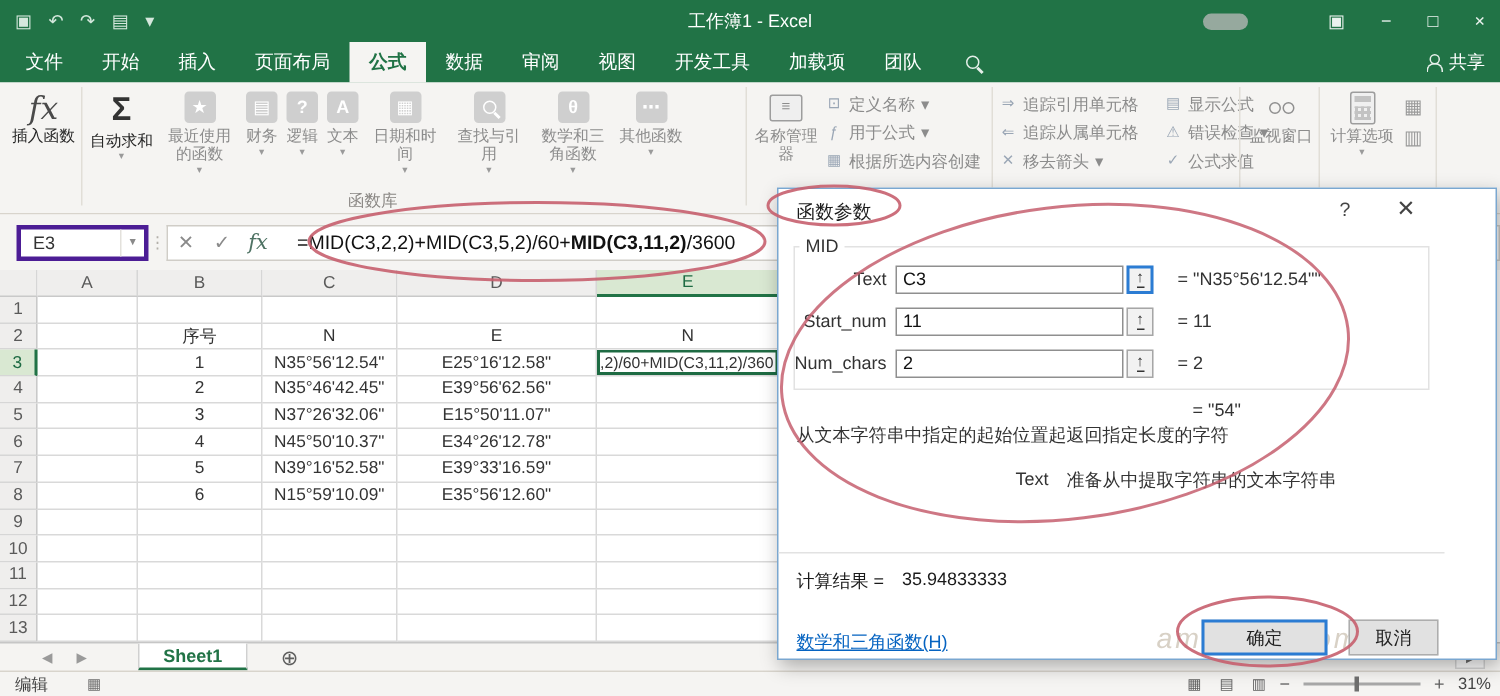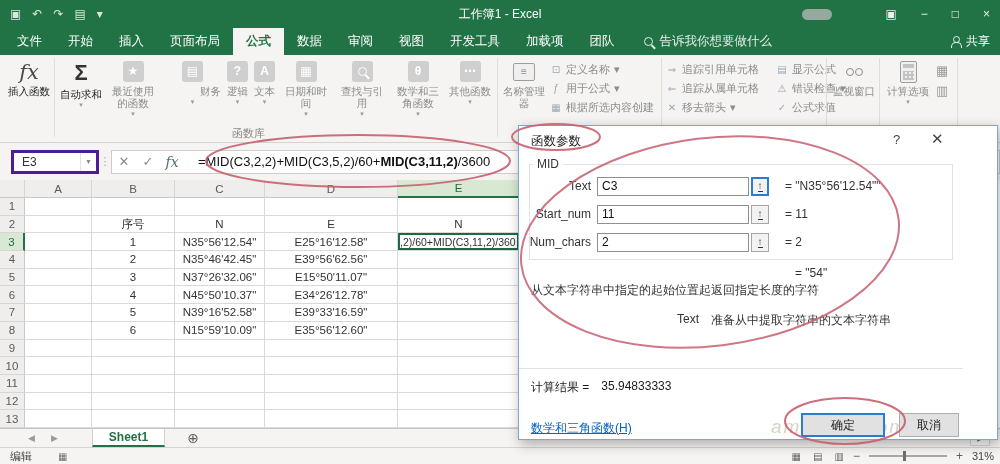--- a/index.html
+++ b/index.html
@@ -148,21 +148,20 @@
       <div class="tab active">公式</div>
       <div class="tab">数据</div>
       <div class="tab">审阅</div>
       <div class="tab">视图</div>
       <div class="tab">开发工具</div>
       <div class="tab">加载项</div>
       <div class="tab">团队</div>
     </div>
   <div class="tellme">
     <span class="mag"></span>
-    <span>告诉我你想要做什么</span>
   </div>
 </div>
 <div class="share">
   <span class="person"></span>
   <span>共享</span>
 </div>
 
 <div class="ribbon">
   <div class="bigbtn" style="left:4px;width:50px">
     <div class="bicon">
@@ -177,21 +176,21 @@
         <div style="max-width: 50px; text-align: center;">自动求和</div>
         <div class="caret">▾</div>
       </div>
       <div class="fnbtn">
         <div class="icon">★</div>
         <div style="max-width: 50px;">最近使用的函数</div>
         <div class="caret">▾</div>
       </div>
       <div class="fnbtn">
         <div class="icon">▤</div>
-        <div style="max-width: 50px; margin-left: 36px;">财务</div>
+        <div style="max-width: 50px;">财务</div>
         <div class="caret">▾</div>
       </div>
       <div class="fnbtn">
         <div class="icon">?</div>
         <div style="max-width: 50px;">逻辑</div>
         <div class="caret">▾</div>
       </div>
       <div class="fnbtn">
         <div class="icon">A</div>
         <div style="max-width: 50px;">文本</div>

